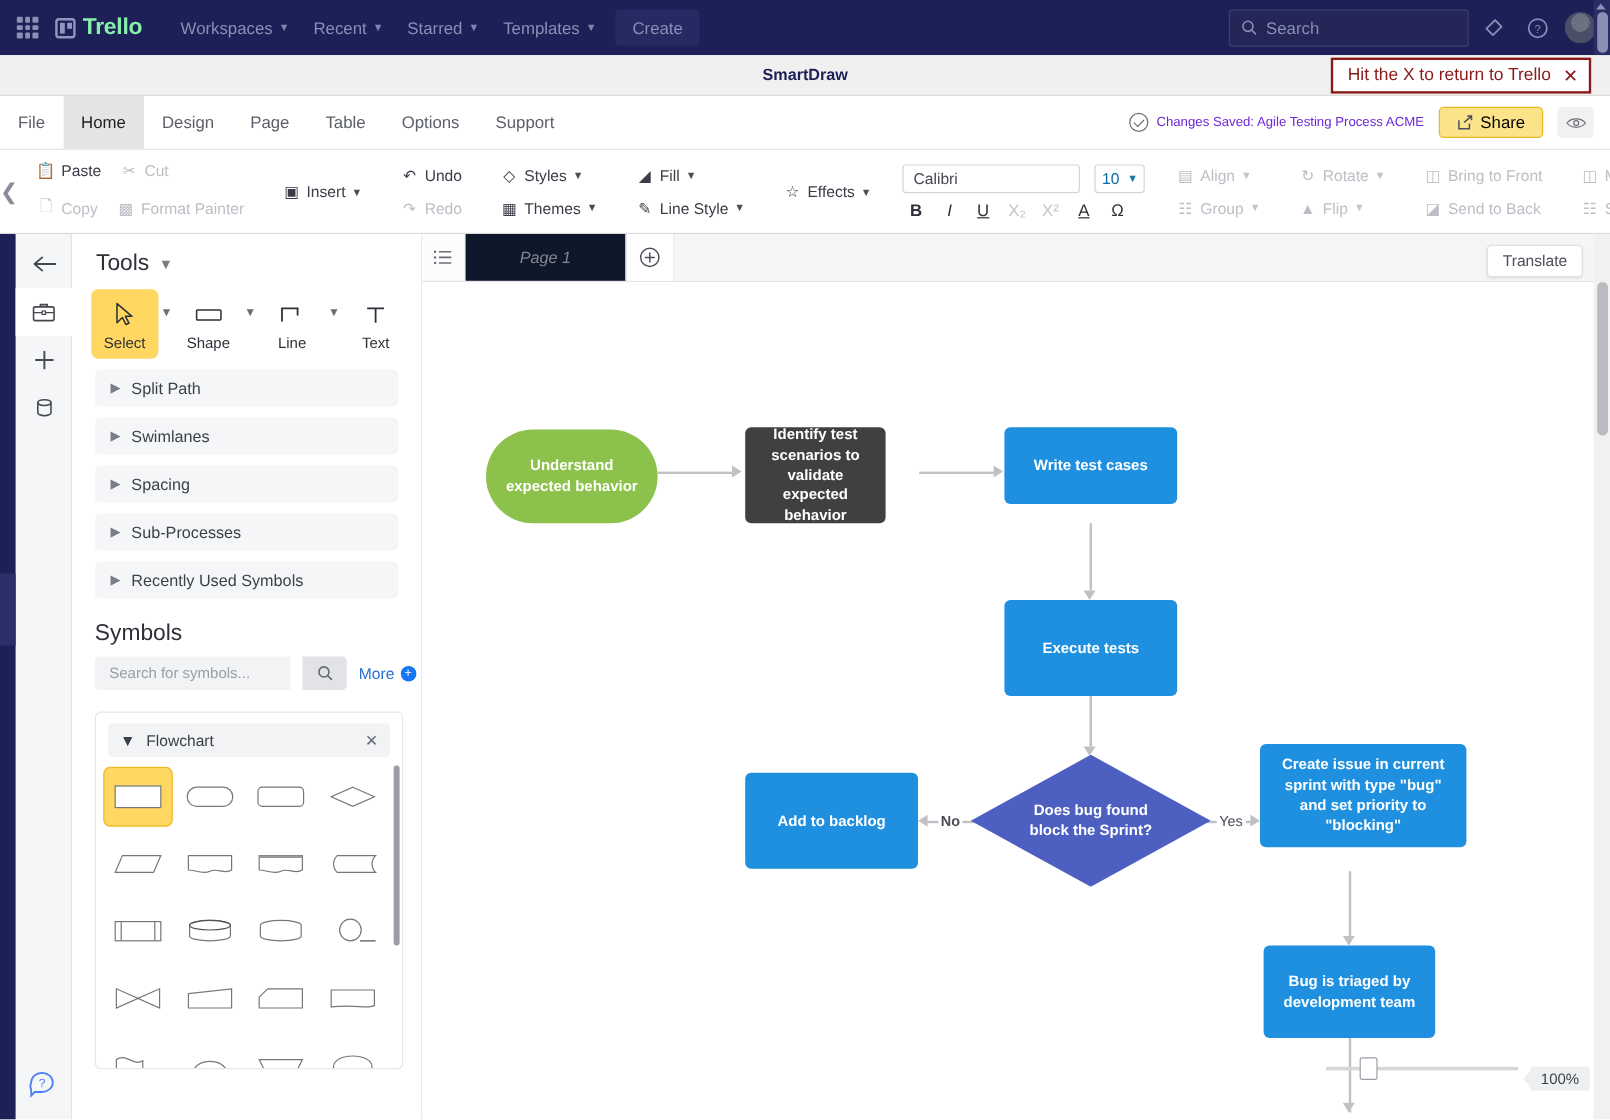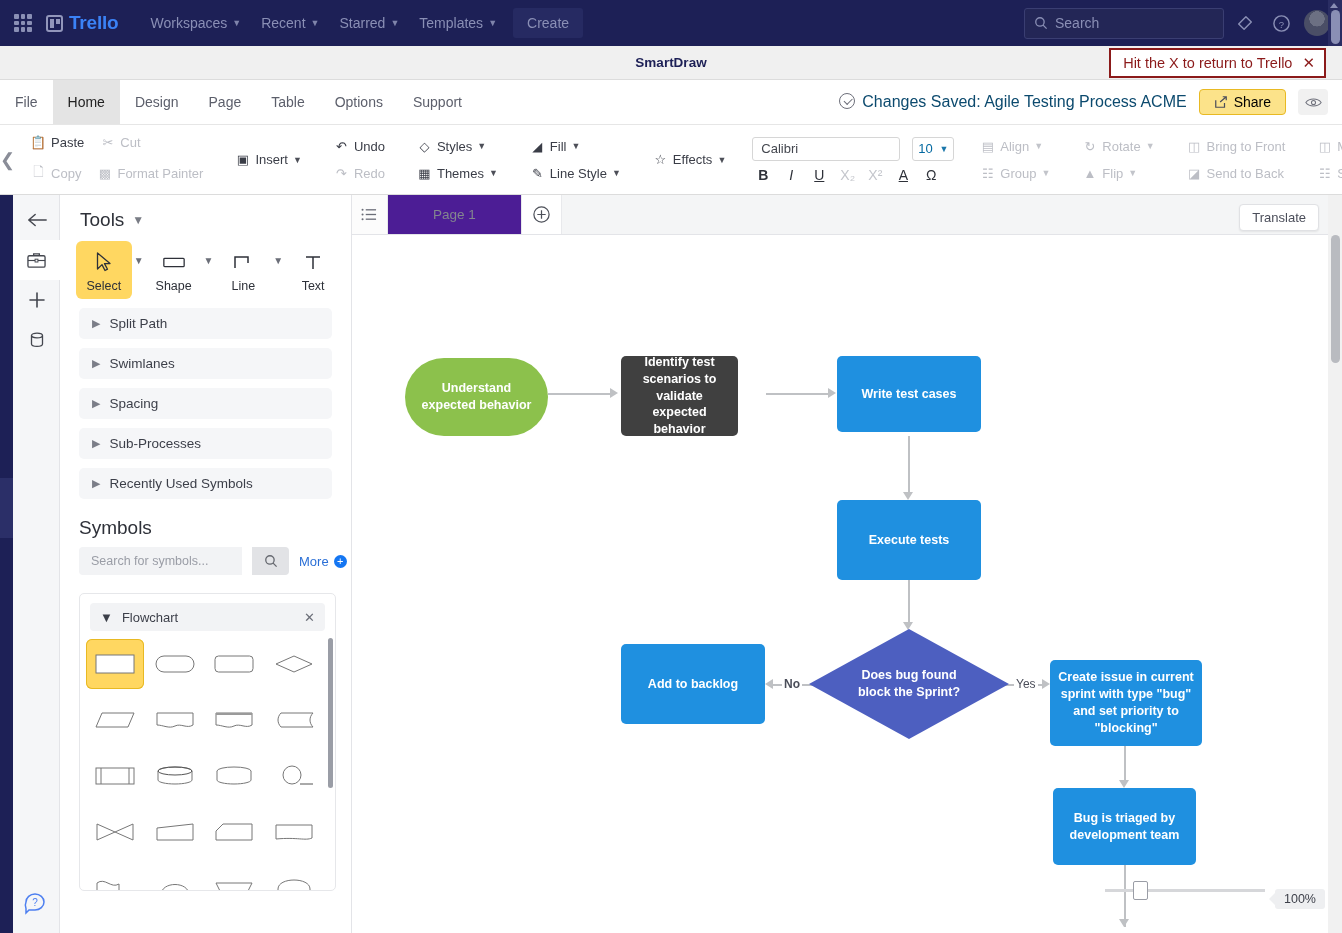--- a/index.html
+++ b/index.html
@@ -17,21 +17,21 @@
   }
   .grid-icon { width: 22px; height: 22px; display: grid;
     grid-template-columns: repeat(3, 1fr); grid-template-rows: repeat(3, 1fr);
     gap: 2px; padding: 2px; margin-right: 6px; }
   .grid-icon i { background: #8a8fb5; border-radius: 1px; display: block; }
   .trello-logo { display: flex; align-items: center; gap: 6px; margin-right: 16px; padding: 4px 6px; }
   .trello-mark { width: 17px; height: 17px; border: 2px solid #9296bb; border-radius: 3px;
     position: relative; }
   .trello-mark::before { content:""; position:absolute; left:2px; top:2px; width:4px; height:9px; background:#9296bb; }
   .trello-mark::after { content:""; position:absolute; left:8px; top:2px; width:4px; height:5px; background:#9296bb; }
-  .trello-name { color: #3b82f6; font-size: 19px; font-weight: bold; letter-spacing: -0.2px; }
+  .trello-name { color: #86efac; font-size: 19px; font-weight: bold; letter-spacing: -0.2px; }
   .tb-item { color: #8a8fb5; font-size: 14px; padding: 7px 10px; border-radius: 3px;
     display: flex; align-items: center; gap: 5px; cursor: default; }
   .tb-create { color: #8a8fb5; font-size: 14px; background: #262a62; padding: 7px 14px;
     border-radius: 3px; margin-left: 6px; }
   .caret { font-size: 9px; opacity: .9; }
   .tb-spacer { flex: 1; }
   .tb-search { width: 200px; height: 31px; border: 1px solid #3a3e72; border-radius: 3px;
     background: #232656; display: flex; align-items: center; gap: 7px; padding: 0 9px; }
   .tb-search span.ph { color: #8a8fb5; font-size: 14px; }
   .tb-ic { width: 30px; height: 30px; margin-left: 6px; display:flex; align-items:center; justify-content:center; color:#8a8fb5; }
@@ -54,21 +54,21 @@
   .return-banner .x { color: #8b1a1a; font-size: 15px; cursor: pointer; }
 
   
   .menubar { position: absolute; left: 0; top: 80px; width: 1342px; height: 45px;
     background: #fff; display: flex; align-items: stretch; border-bottom: 1px solid #e6e6e6; }
   .menubar .left { display: flex; align-items: stretch; }
   .mb-item { display: flex; align-items: center; padding: 0 15px; font-size: 14px;
     color: #5c5f6b; cursor: default; }
   .mb-item.active { background: #e4e4e4; color: #222; }
   .menubar .right { margin-left: auto; display: flex; align-items: center; padding-right: 14px; gap: 12px; }
-  .saved { display: flex; align-items: flex-start; gap: 7px; font-size: 16px; color: #0c4a6e; }
+  .saved { display: flex; align-items: center; gap: 7px; font-size: 11px; color: #6d28d9; }
   .check-ic { width: 16px; height: 16px; border: 1.4px solid #6d6f7a; border-radius: 50%;
     position: relative; }
   .check-ic::after { content: ""; position: absolute; left: 3.4px; top: 4.4px; width: 7px; height: 3.5px;
     border-left: 1.4px solid #6d6f7a; border-bottom: 1.4px solid #6d6f7a; transform: rotate(-45deg); }
   .share-btn { display: flex; align-items: center; gap: 6px; background: #fce38a;
     border: 1px solid #e8b923; border-radius: 4px; padding: 4px 14px; font-size: 14px; color: #000000; }
   .eye-btn { width: 30px; height: 26px; background: #f1f1f1; border-radius: 4px;
     display: flex; align-items: center; justify-content: center; color: #6d6f7a; }
 
   
@@ -143,21 +143,21 @@
     color: #4d7ff0; }
 
   
   .canvas-wrap { position: absolute; left: 352px; top: 195px; width: 990px; height: 738px;
     background: #fff; }
   .page-tabs { height: 40px; border-bottom: 1px solid #e3e4e8; display: flex; align-items: stretch;
     background: #fcfcfc; }
   .pt-icon { width: 36px; display: flex; align-items: center; justify-content: center;
     border-right: 1px solid #e8e9ec; color: #6b6e78; }
   .pt-tab { width: 134px; display: flex; align-items: center; justify-content: center;
-    background: #4c1d95; border-right: 1px solid #e8e9ec; font-size: 13.5px; color: #83868f; }
+    background: #0f172a; border-right: 1px solid #e8e9ec; font-size: 13.5px; color: #83868f; font-style: italic; }
   .pt-add { width: 40px; display: flex; align-items: center; justify-content: center;
     border-right: 1px solid #e8e9ec; color: #4d5059; background: #fff; }
   .pt-rest { flex: 1; background: #f4f5f6; }
   .translate-btn { position: absolute; right: 23px; top: 204px; padding: 5px 12px;
     background: #fff; border: 1px solid #e0e1e4; border-radius: 4px; font-size: 13px; color: #4b4e5a;
     box-shadow: 0 1px 2px rgba(0,0,0,.07); }
   .canvas { position: absolute; left: 352px; top: 236px; width: 976px; height: 697px;
     background: #fff; overflow: hidden; }
   .node { position: absolute; display: flex; align-items: center; justify-content: center;
     text-align: center; color: #fff; font-size: 12.5px; font-weight: bold; line-height: 1.35;
@@ -775,34 +775,34 @@
     <div class="conn" style="left:772px; top:490px; width:2px; height:54px;"></div>
     <div class="arw down" style="left:767px; top:544px;"></div>
 
     <div class="conn" style="left:772px; top:629px; width:2px; height:62px;"></div>
     <div class="arw down" style="left:767px; top:683px;"></div>
 
     <div class="node start" style="left:53px; top:122px; width:143px; height:78px; background:#8cc14c;">Understand expected behavior</div>
 
     <div class="node rect" style="left:269px; top:120px; width:117px; height:80px; background:#404040;">Identify test scenarios to validate expected behavior</div>
 
-    <div class="node rect" style="left:485px; top:120px; width:144px; height:76px; background:#1f90e0;">Write test cases</div>
+    <div class="node rect" style="left:485px; top:120px; width:144px; height:64px; background:#1f90e0;">Write test cases</div>
 
     <div class="node rect" style="left:485px; top:264px; width:144px; height:80px; background:#1f90e0;">Execute tests</div>
 
     <div class="node dia" style="left:457px; top:393px; width:200px; height:110px;">
       <svg class="dia-shape" viewBox="0 0 200 110" preserveAspectRatio="none">
         <path d="M100 0 L200 55 L100 110 L0 55 Z" fill="#4d5fc0"></path>
       </svg>
       <span class="dia-label" style="max-width:120px;">Does bug found block the Sprint?</span>
     </div>
 
     <div class="node rect" style="left:269px; top:408px; width:144px; height:80px; background:#1f90e0;">Add to backlog</div>
 
-    <div class="node rect" style="left:698px; top:424px; width:152px; height:86px; background:#1f90e0;">Create issue in current sprint with type "bug" and set priority to "blocking"</div>
+    <div class="node rect" style="left:698px; top:384px; width:172px; height:86px; background:#1f90e0;">Create issue in current sprint with type "bug" and set priority to "blocking"</div>
 
     <div class="node rect" style="left:701px; top:552px; width:143px; height:77px; background:#1f90e0;">Bug is triaged by development team</div>
   </div>
 
   <div class="zoom-bar">
     <div class="zs-track">
       <div class="zs-knob"></div>
     </div>
     <div class="zs-val">100%</div>
   </div>

